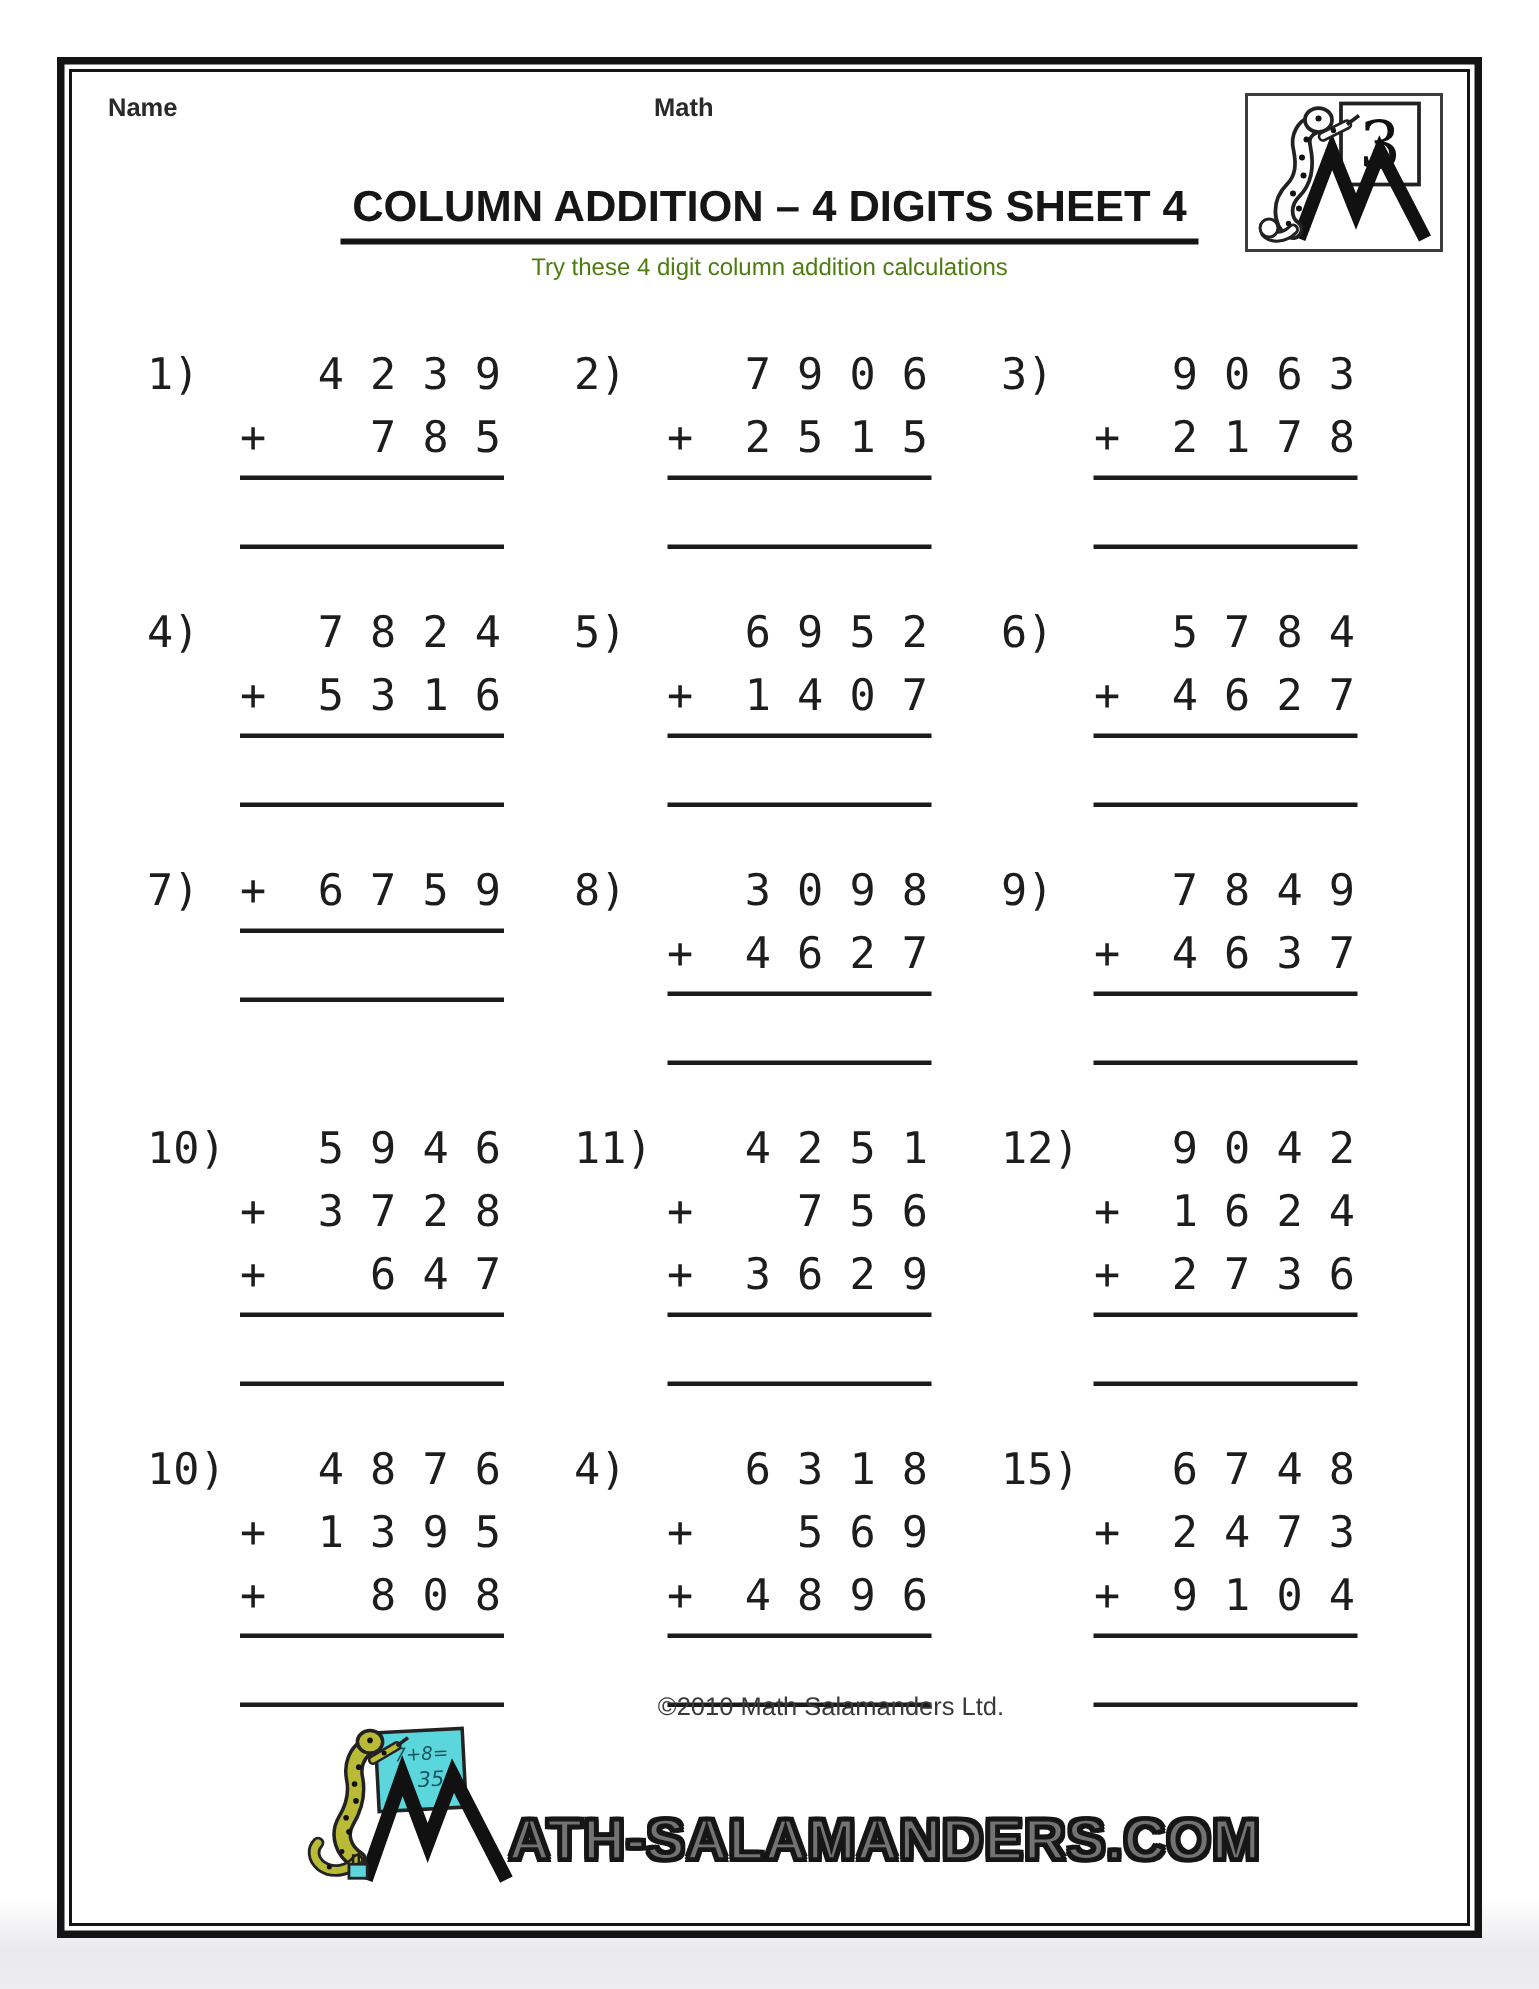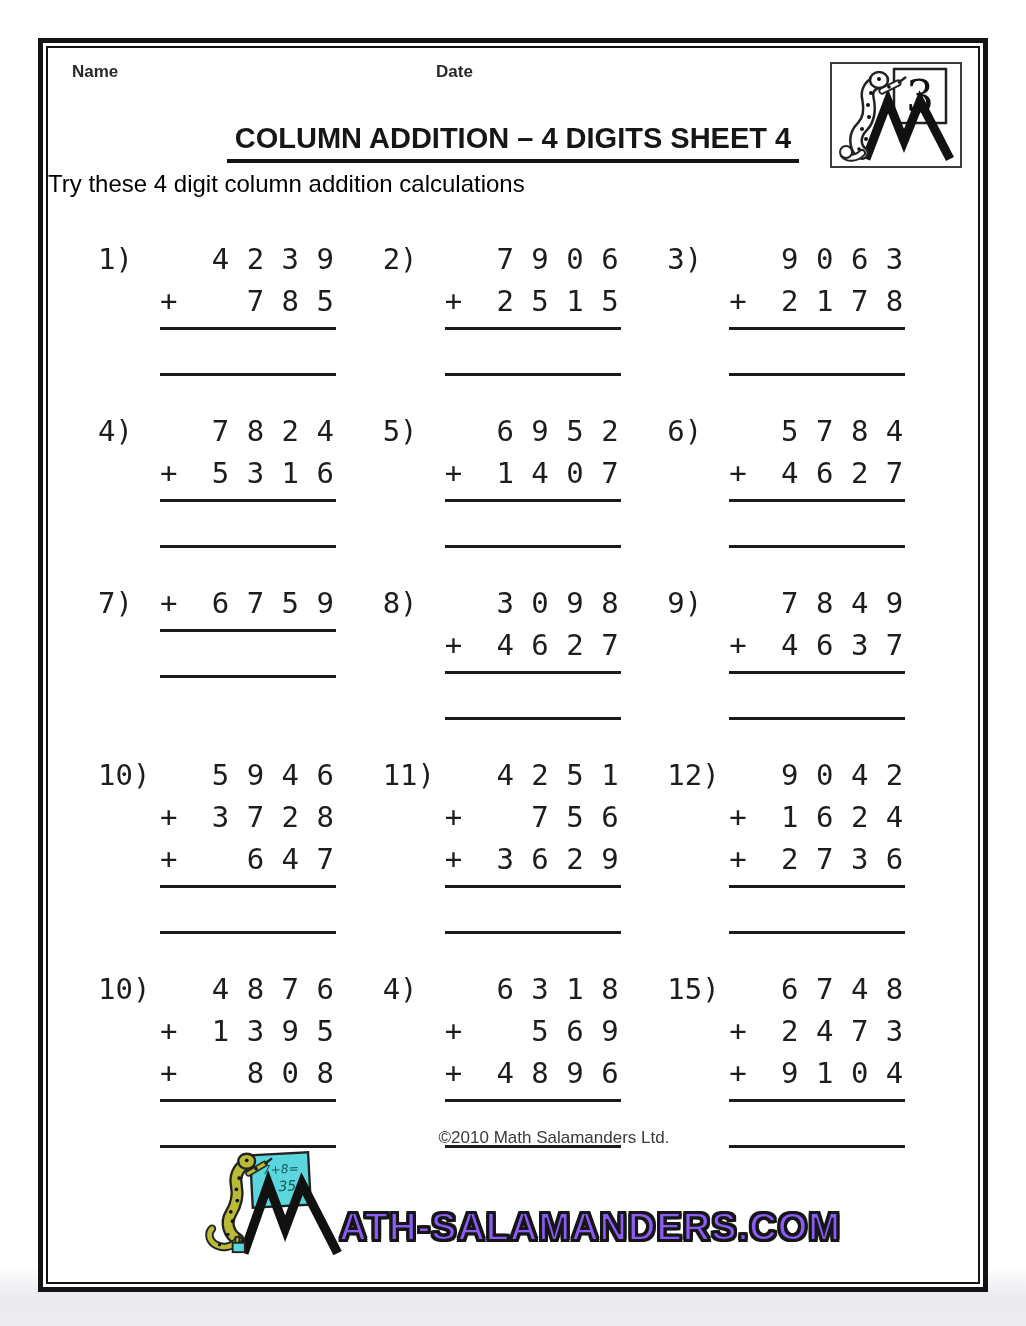--- a/index.html
+++ b/index.html
@@ -27,55 +27,55 @@
   .corner-logo{
     position:absolute;top:14px;right:16px;width:132px;height:106px;
     border:2px solid #3c3c3c;background:#fff;
   }
   .corner-logo svg{width:100%;height:100%;display:block;}
   .title-wrap{text-align:center;margin-top:24px;}
   .sheet-title{
     display:inline-block;margin:0;font-size:29px;font-weight:700;letter-spacing:0px;
     border-bottom:4px solid #141414;padding:0 8px 4px;color:#161616;white-space:nowrap;
   }
-  .sheet-subtitle{margin:7px 0 0;text-align:left;font-size:24px;color:#000000;}
+  .sheet-subtitle{margin:7px 0 0;text-align:center;font-size:16px;color:#4d7c0f;}
   .problems-grid{
     display:grid;grid-template-columns:repeat(3,1fr);row-gap:34px;
     margin:40px 26px 0 50px;
     font-family:"DejaVu Sans Mono","Liberation Mono",monospace;font-size:29px;color:#1d1d1d;
   }
   .problem{display:flex;align-items:flex-start;}
   .p-label{width:62px;line-height:42px;}
   .p-body{width:176px;}
   .p-row{position:relative;height:42px;line-height:42px;text-align:right;padding-right:2px;}
   .p-plus{position:absolute;left:0;top:0;}
   .sum-line{height:3px;background:#1b1b1b;margin-top:5px;}
   .answer-space{height:43px;}
   .answer-line{height:3px;background:#1b1b1b;}
   .sheet-footer{position:absolute;left:12px;right:0;bottom:26px;}
   .copyright{ text-align:center;padding-left:70px;font-size:17px;color:#3a3a3a;}
   .brand-row{display:flex;justify-content:center;align-items:flex-end;margin-top:0;}
   .brand-logo{width:150px;height:108px;flex:0 0 auto;margin-right:-8px;}
   .wordmark{
     font-size:38px;font-weight:700;letter-spacing:1px;line-height:1;
-    color:#8b5cf6;-webkit-text-stroke:2.2px #161616;
+    color:#737373;-webkit-text-stroke:2.2px #161616;
     text-shadow:-2px -2px 0 #161616,2px -2px 0 #161616,-2px 2px 0 #161616,2px 2px 0 #161616,
                  0 -2px 0 #161616,0 2px 0 #161616,-2px 0 0 #161616,2px 0 0 #161616;
     padding-bottom:10px;white-space:nowrap;
   }
 </style>
 </head>
 <body>
 
 <div class="sheet-frame">
   <div class="frame-inner">
 
     <div class="meta-row">
       <span>Name</span>
-      <span class="date-label">Date</span>
+      <span class="date-label">Math</span>
     </div>
 
     <div class="corner-logo">
       <svg viewBox="0 0 128 100">
 
         <g>
           <rect x="62" y="4" width="52" height="54" fill="#ffffff" stroke="#222" stroke-width="2.5"></rect>
           <text x="88" y="47" text-anchor="middle" font-family="DejaVu Serif, serif" font-size="44" fill="#111">3</text>
         </g>
 

